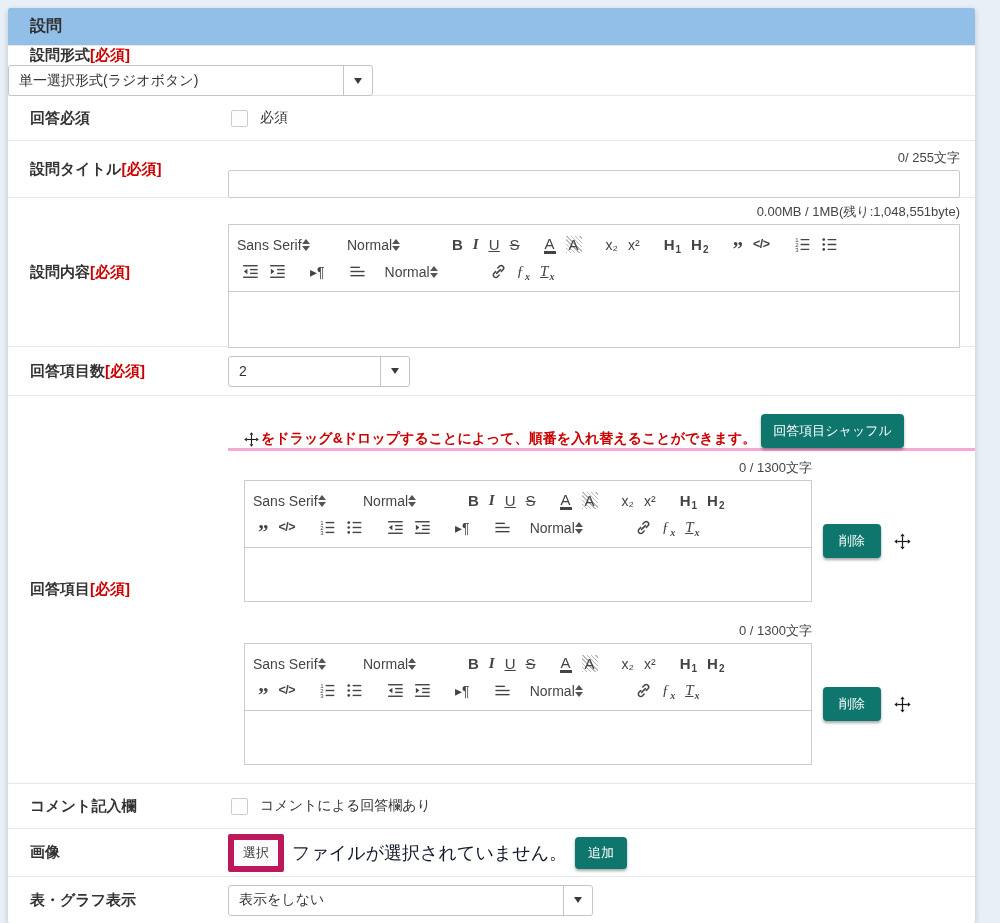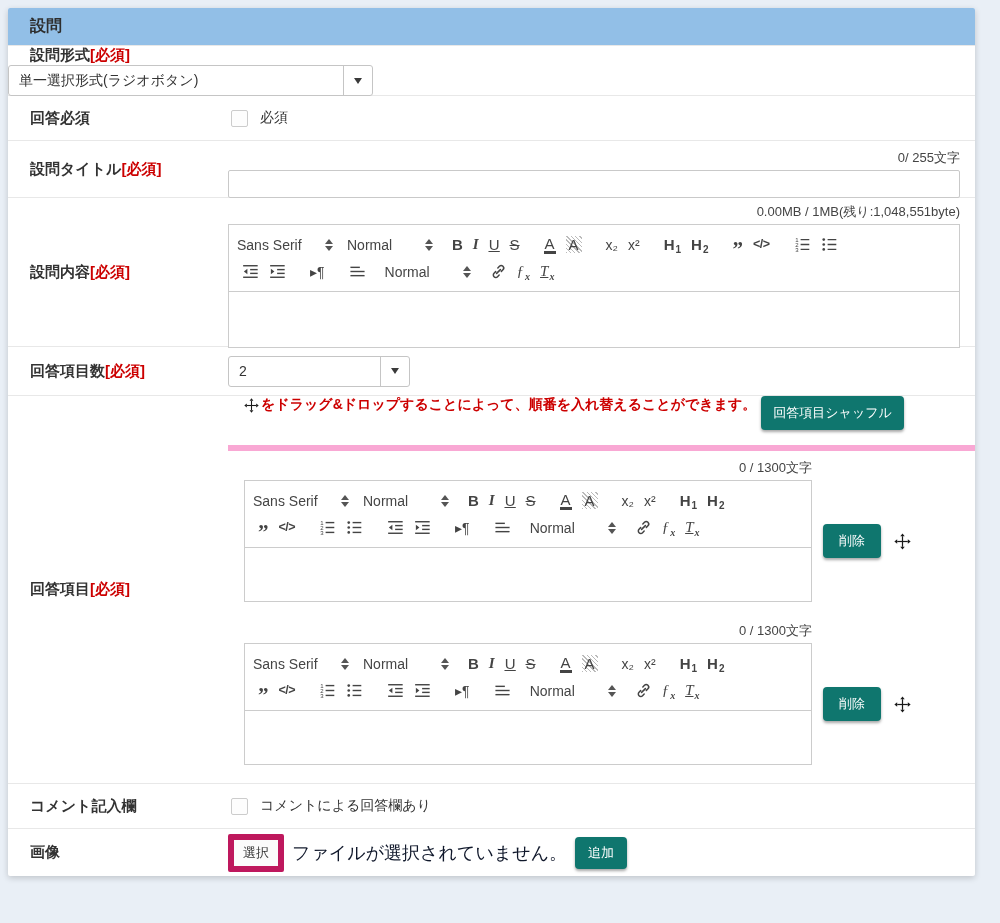--- a/index.html
+++ b/index.html
@@ -82,22 +82,22 @@
   
   .btn-file {
     border:6px solid #be185d; background:#fbfbfb; border-radius:2px;
     padding:4px 9px; font-size:13px; font-family:inherit; color:#333; cursor:pointer;
   }
   .file-status { font-size:18px; color:#0f172a; margin-left:8px; }
 
   
   .r-items-right { flex:1; }
   .notice-row {
-    height:55px; border-bottom:6px solid #f9a8d4;
-    display:flex; align-items:flex-start; padding-left:16px;
+    height:55px; border-bottom:3px solid #f9a8d4;
+    display:flex; align-items:flex-end; padding-left:16px;
   }
   .notice-text { color:#cc0000; font-weight:700; font-size:14px; display:flex; align-items:center; }
   .notice-text .mv { margin-right:2px; }
   .editors-area { padding:6px 0 18px 16px; }
   .ed-block { margin-top:2px; }
   .ed-block + .ed-block { margin-top:20px; }
   .ed-wrap { display:flex; align-items:center; }
 
   
   .editor { border:1px solid #ccc; background:#fff; }
@@ -121,21 +121,21 @@
   .ql-btn.scr { font-size:14px; }
   .ql-btn.h { font-weight:600; }
   .ql-btn.q { font-family:"Liberation Serif","DejaVu Serif",serif; font-size:21px; font-weight:700; align-items:flex-start; padding-top:6px; }
   .ql-btn.code { font-size:12.5px; font-weight:700; letter-spacing:-0.5px; }
   .ql-btn.dir { font-size:14px; }
   .ql-btn.fx { font-family:"Liberation Serif","DejaVu Serif",serif; font-style:italic; font-size:15px; }
   .ql-btn.tx { font-family:"Liberation Serif","DejaVu Serif",serif; font-style:italic; }
   .ql-btn.tx .gl { text-decoration:underline; }
   .g2 { font-size:10px; font-weight:700; margin-left:1px; align-self:flex-end; margin-bottom:2px; }
   .ql-svg { width:17px; height:17px; color:#444; }
-  .ql-picker { display:inline-flex; align-items:center; justify-content:space-between; font-size:14px; color:#454545; cursor:pointer; }
+  .ql-picker { display:inline-flex; align-items:center; font-size:14px; color:#454545; cursor:pointer; }
   .pk-font { width:96px; }
   .pk-size { width:86px; }
   .pk-line { width:86px; }
   .ql-arrows { display:inline-flex; flex-direction:column; }
   .ql-arrows .up { width:0; height:0; border-left:4px solid transparent; border-right:4px solid transparent; border-bottom:5px solid #555; margin-bottom:2px; }
   .ql-arrows .dn { width:0; height:0; border-left:4px solid transparent; border-right:4px solid transparent; border-top:5px solid #555; }
   .ql-content { background:#fff; cursor:text; }
   .ql-content.main { height:55px; }
   .ql-content.item { height:53px; }
 
@@ -749,14 +749,27 @@
     <div class="label-cell">
       <span>画像</span>
     </div>
     <div class="content-cell">
       <button class="btn-file">選択</button>
       <span class="file-status">ファイルが選択されていません。</span>
       <button class="btn-dark btn-add">追加</button>
     </div>
   </div>
 
+  <div class="row r-chart">
+    <div class="label-cell">
+      <span>表・グラフ表示</span>
+    </div>
+    <div class="content-cell">
+      <div class="sel sel-chart">
+        <span class="sel-val">表示をしない</span>
+        <span class="sel-btn">
+            <i class="tri-down"></i>
+          </span>
+      </div>
+    </div>
+  </div>
 
 </div>
 
 </body></html>

